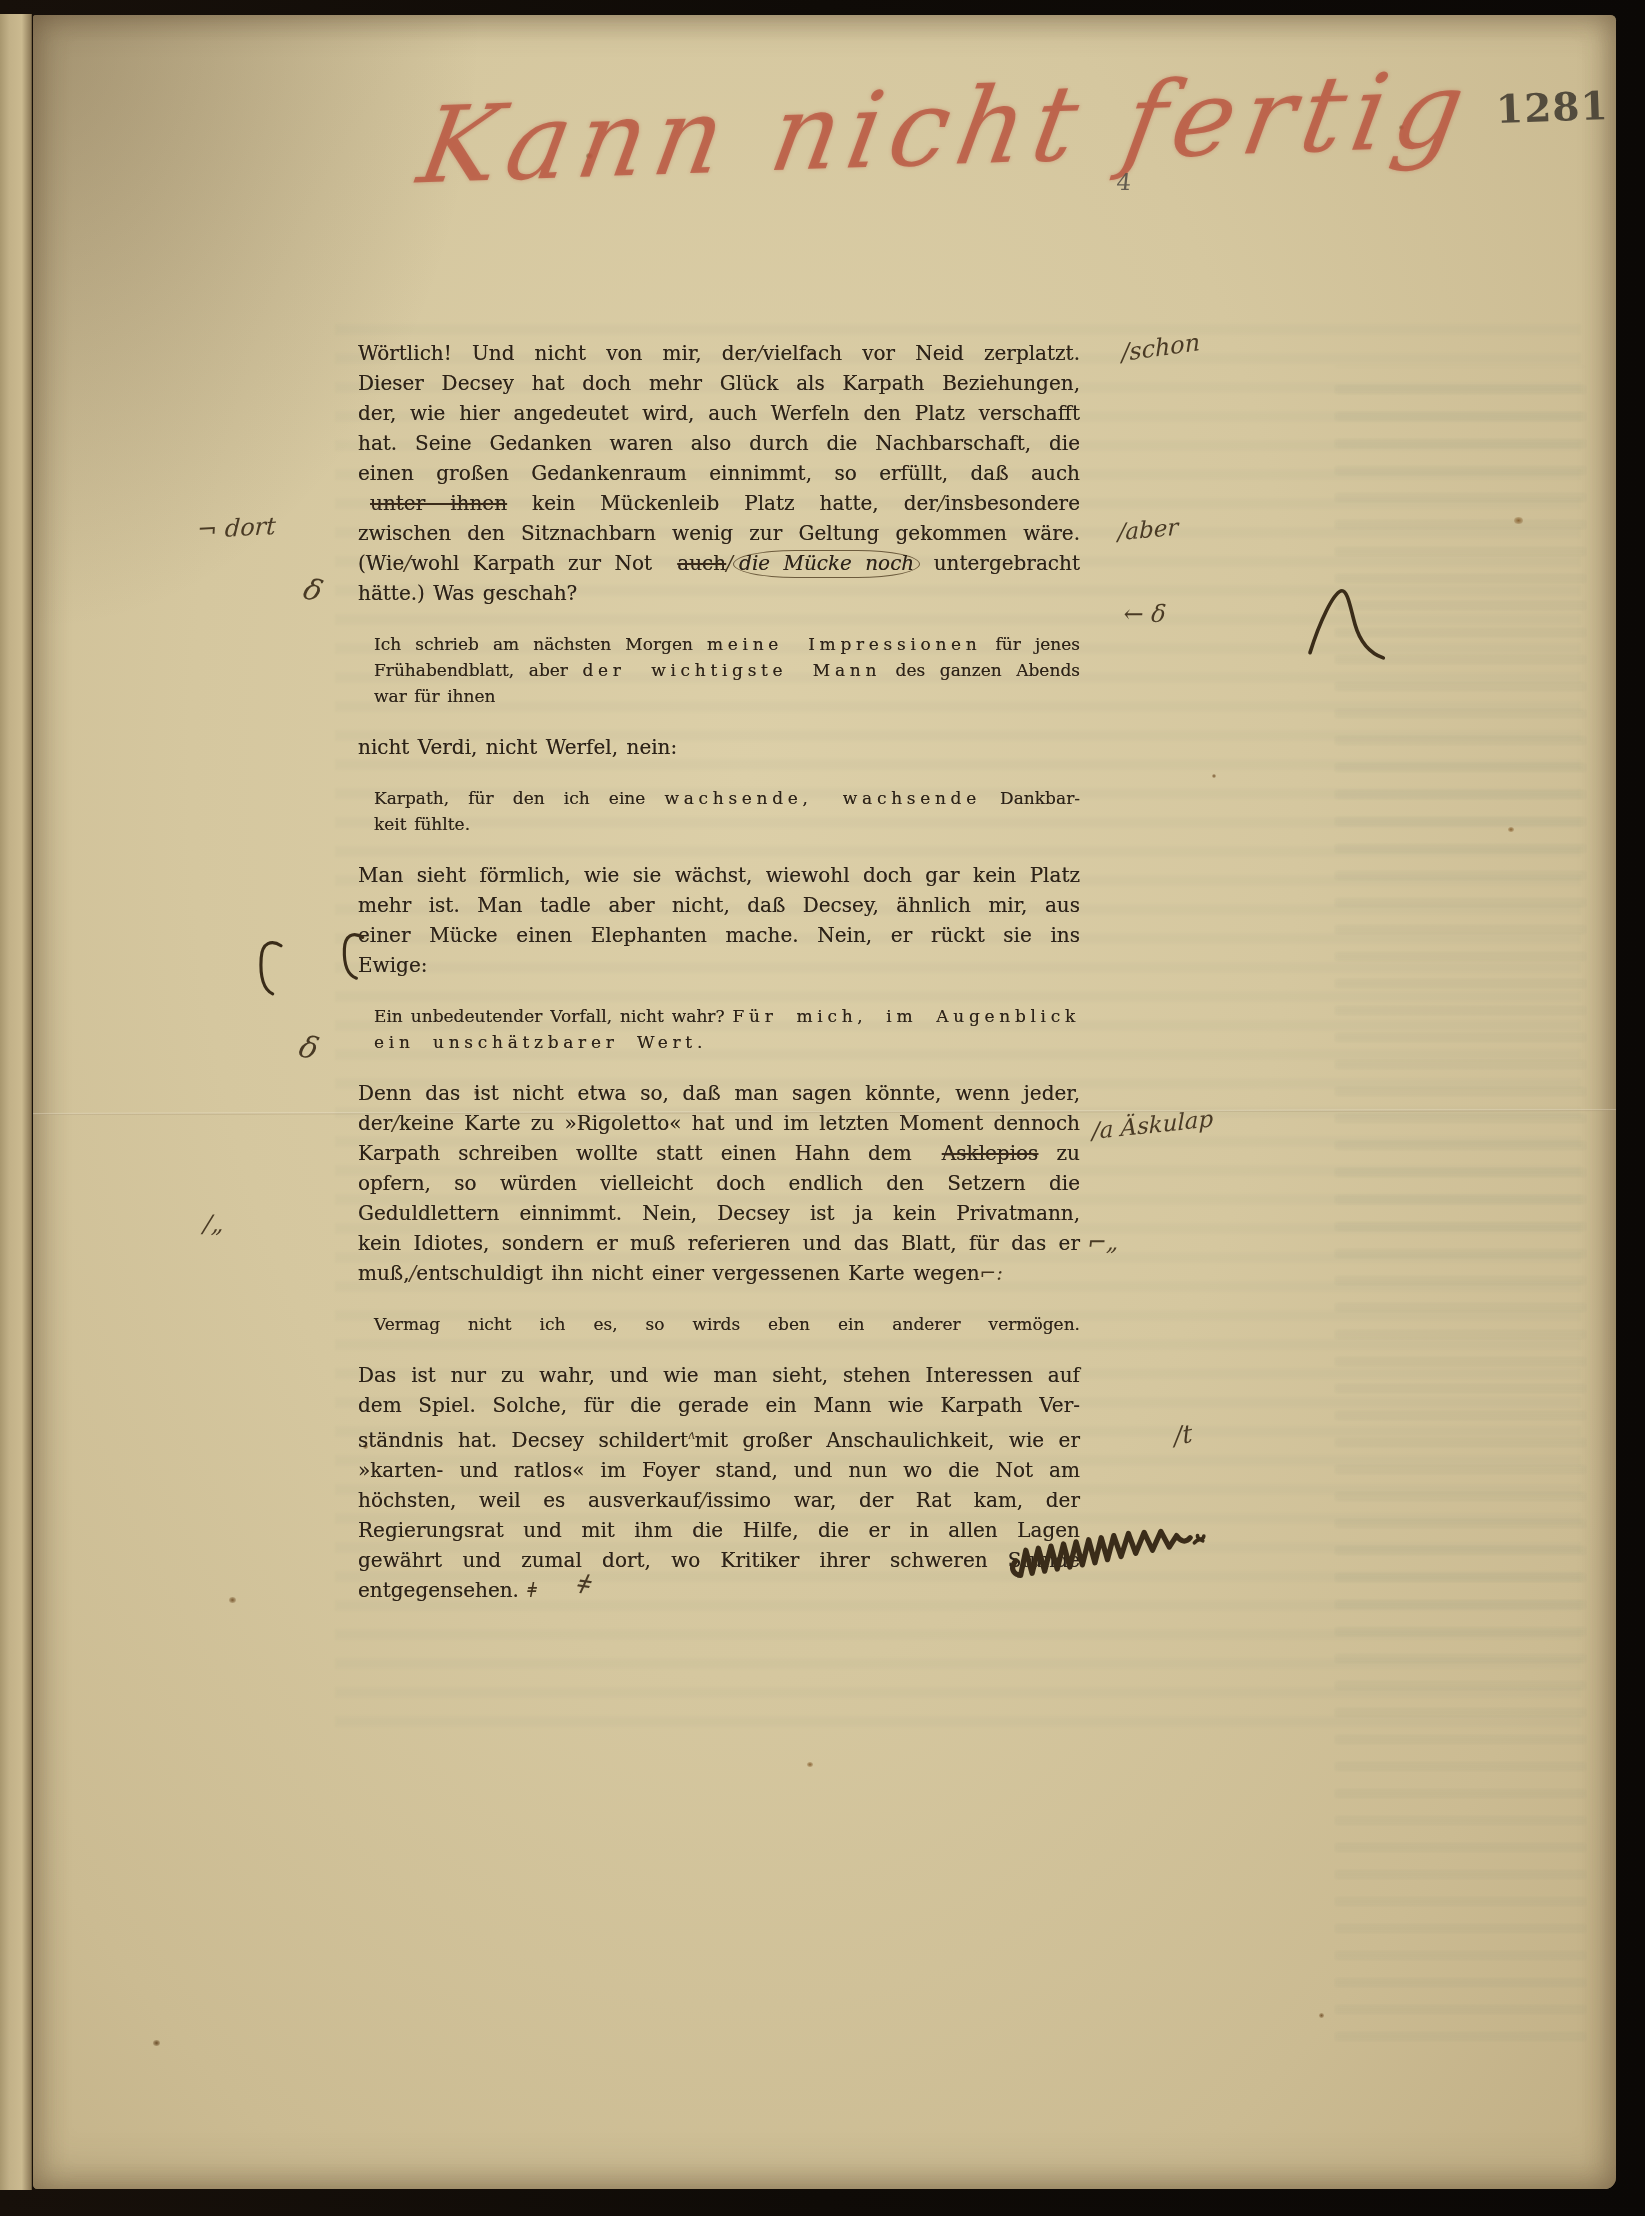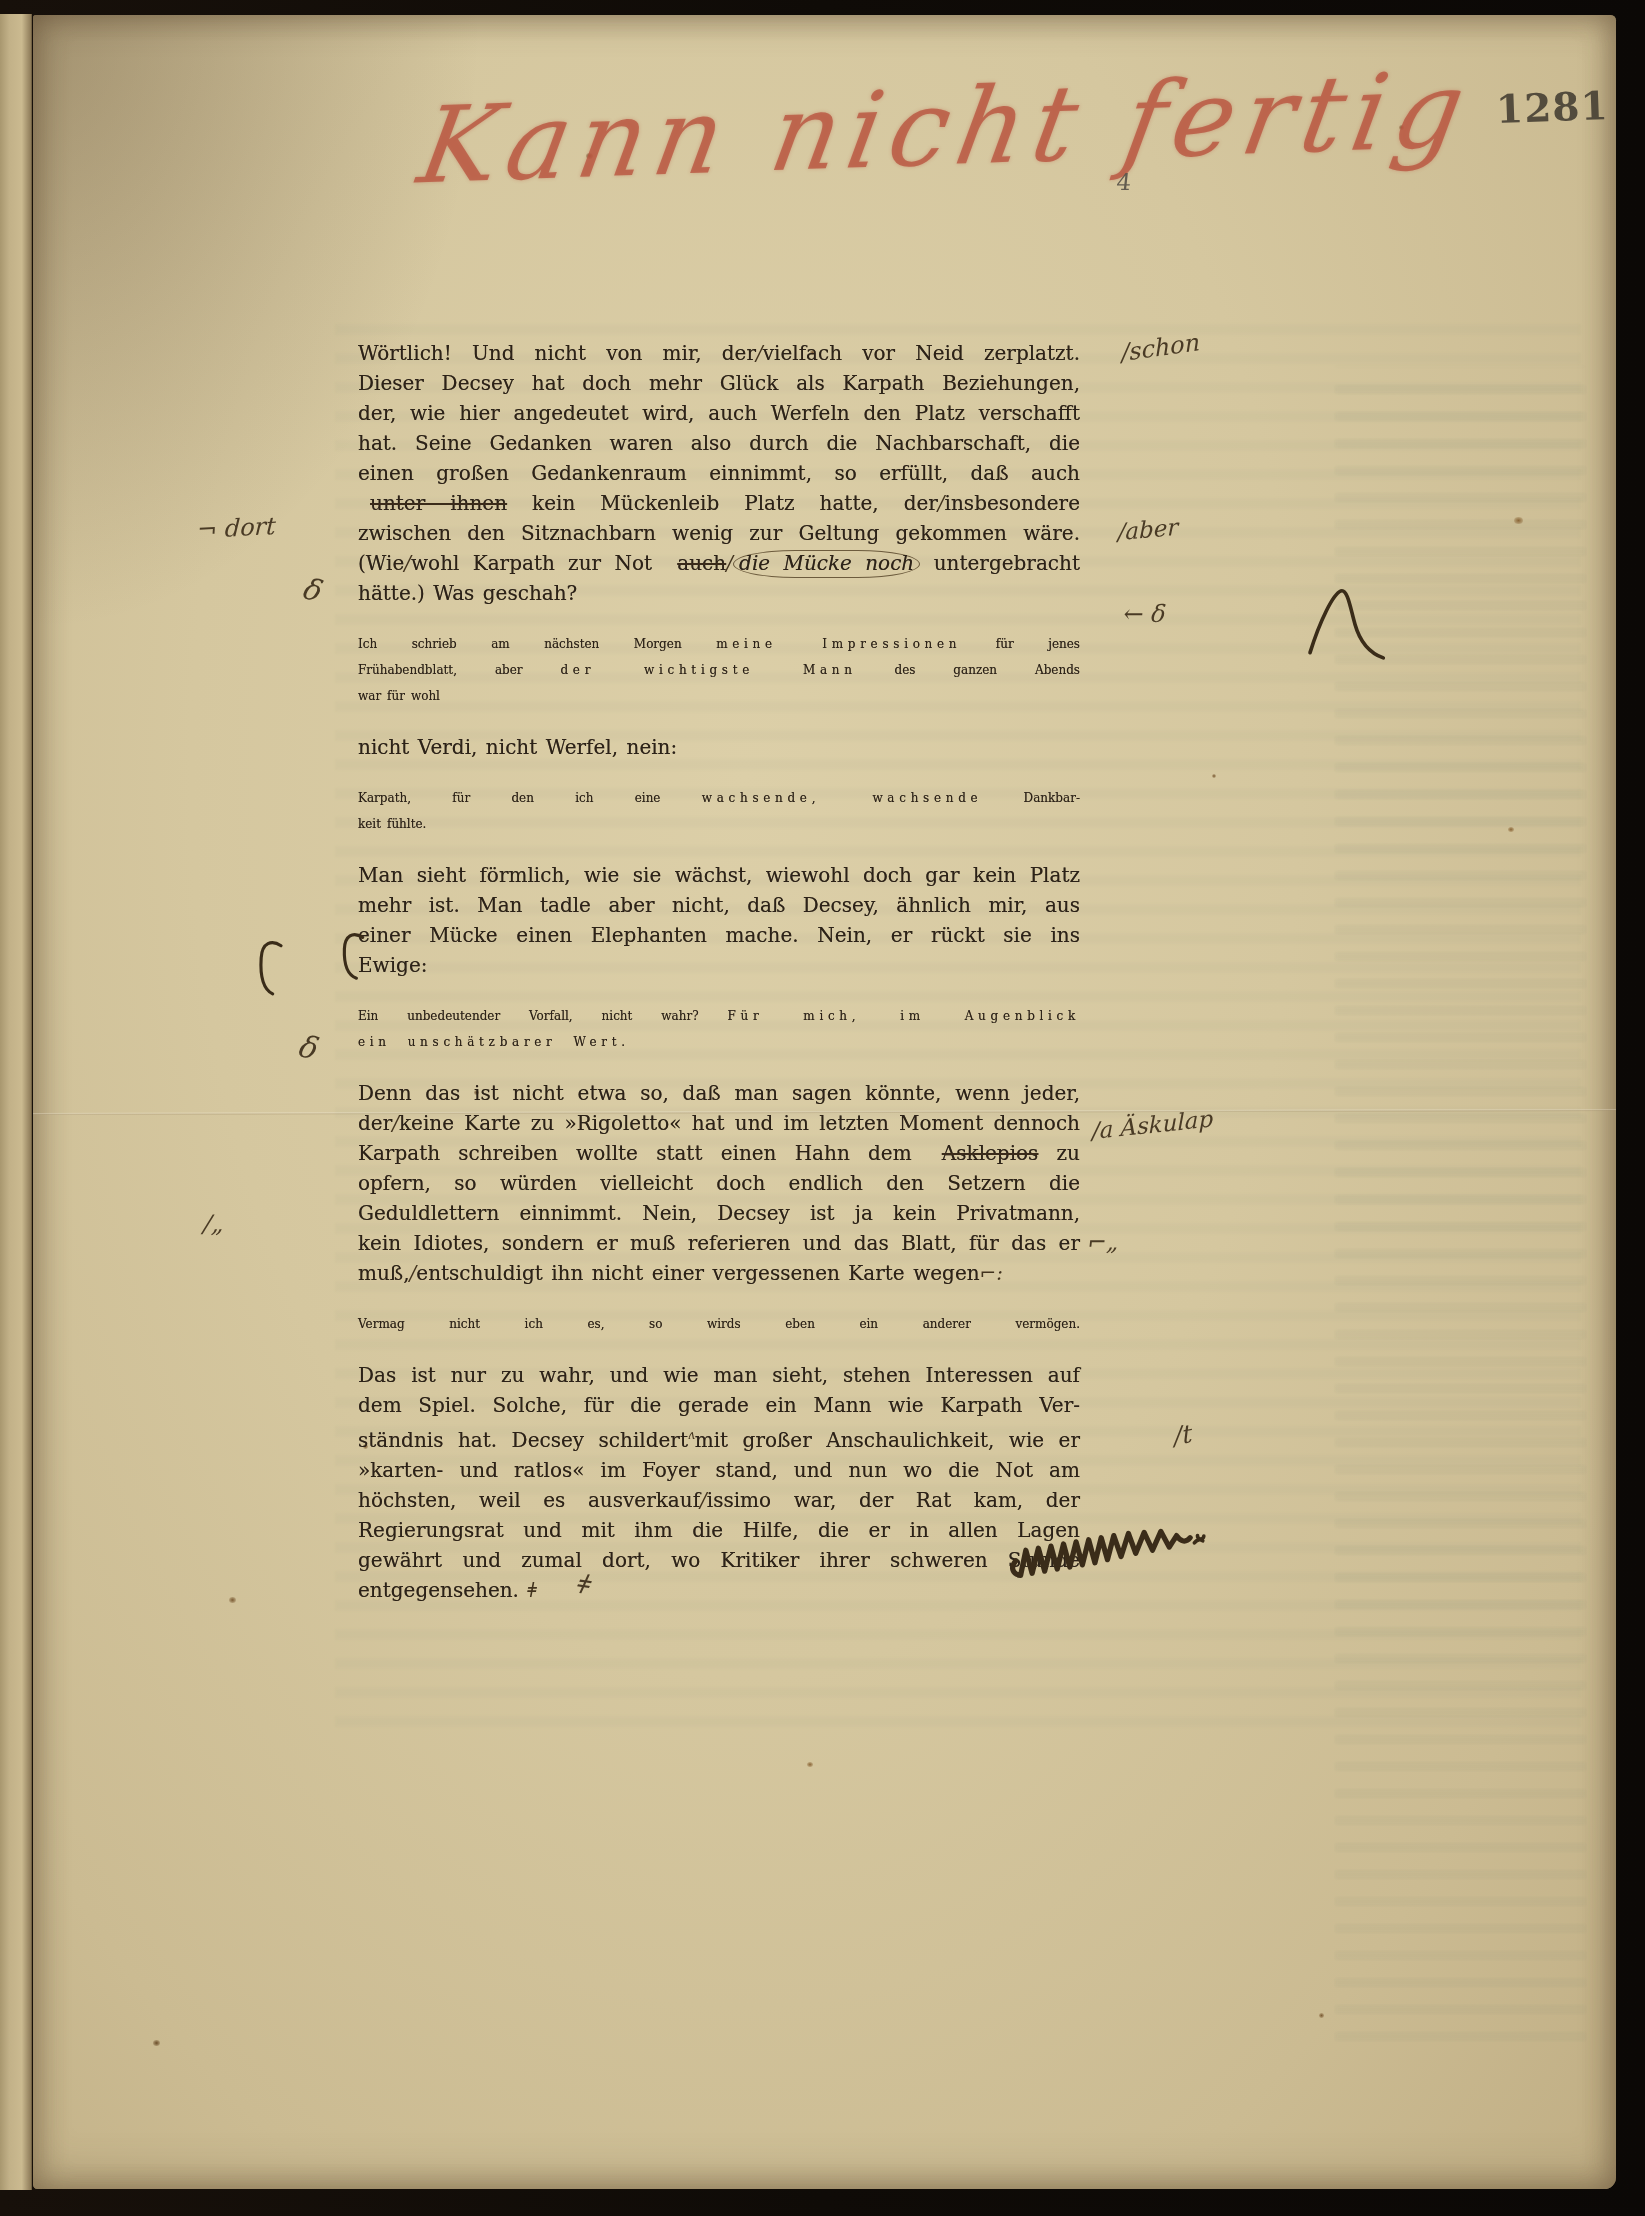--- a/index.html
+++ b/index.html
@@ -64,21 +64,21 @@
   
   .textblock{position:absolute;left:358px;top:338px;width:722px;color:#2c2218;}
   .para{margin:0;}
   .para + .para{margin-top:23px;}
   .tline{
     text-align:justify;text-align-last:justify;-moz-text-align-last:justify;
     word-spacing:2.1px;text-shadow:0 0 0.5px rgba(44,34,24,.55);
   }
   .tline.last{text-align-last:left;-moz-text-align-last:left;}
   .para.normal .tline{font-size:20px;line-height:30px;}
-  .para.small  .tline{font-size:12px;line-height:26px;}
+  .para.small  .tline{font-size:17px;line-height:26px;margin-left:16px;}
   .sp{letter-spacing:4.7px;word-spacing:8.4px;}
   .st{text-decoration:line-through;text-decoration-color:#3a2b1a;text-decoration-thickness:2.1px;margin-left:12px;}
   .hw{font-style:italic;color:#41321d;text-shadow:none;font-weight:normal;}
   .hwsup{font-style:italic;color:#41321d;vertical-align:super;font-size:.6em;text-shadow:none;}
   .circ{border:1.6px solid rgba(80,62,35,.8);border-radius:48%/72%;padding:0 5.2px 2.1px;font-style:italic;}
   
   .mnote{
     position:absolute;font-style:italic;color:#3e2f1b;white-space:nowrap;
     transform-origin:left top;opacity:.92;
   }
@@ -121,21 +121,21 @@
       <div class="tline"><span>hat. Seine Gedanken waren also durch die Nachbarschaft, die</span></div>
       <div class="tline"><span>einen großen Gedankenraum einnimmt, so erfüllt, daß auch</span></div>
       <div class="tline"><span class="st">unter ihnen</span><span> kein Mückenleib Platz hatte, der</span><span class="hw">/</span><span>insbesondere</span></div>
       <div class="tline"><span>zwischen den Sitznachbarn wenig zur Geltung gekommen wäre.</span></div>
       <div class="tline"><span>(Wie</span><span class="hw">/</span><span>wohl Karpath zur Not </span><span class="st">auch</span><span class="hw">/</span><span class="circ">die Mücke noch</span><span> untergebracht</span></div>
       <div class="tline last"><span>hätte.) Was geschah?</span></div>
     </div>
     <div class="para small">
       <div class="tline"><span>Ich schrieb am nächsten Morgen </span><span class="sp">meine Impressionen</span><span> für jenes</span></div>
       <div class="tline"><span>Frühabendblatt, aber </span><span class="sp">der wichtigste Mann</span><span> des ganzen Abends</span></div>
-      <div class="tline last"><span>war für wohl</span></div>
+      <div class="tline last"><span>war für ihnen</span></div>
     </div>
     <div class="para normal">
       <div class="tline last"><span>nicht Verdi, nicht Werfel, nein:</span></div>
     </div>
     <div class="para small">
       <div class="tline"><span>Karpath, für den ich eine </span><span class="sp">wachsende, wachsende</span><span> Dankbar-</span></div>
       <div class="tline last"><span>keit fühlte.</span></div>
     </div>
     <div class="para normal">
       <div class="tline"><span>Man sieht förmlich, wie sie wächst, wiewohl doch gar kein Platz</span></div>

